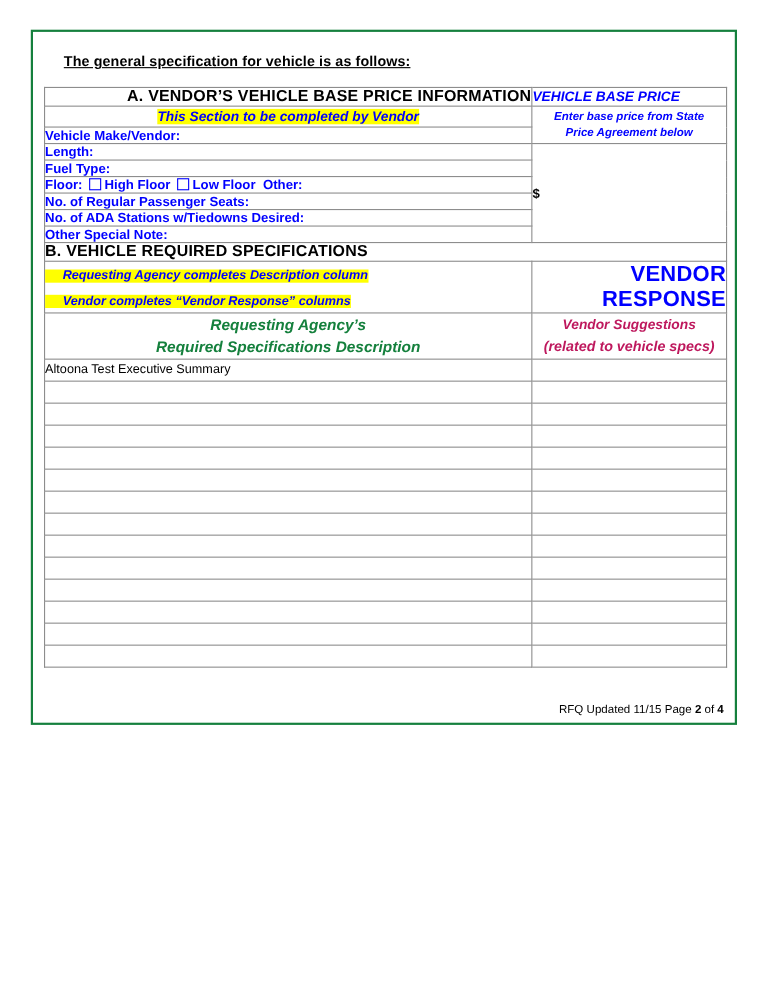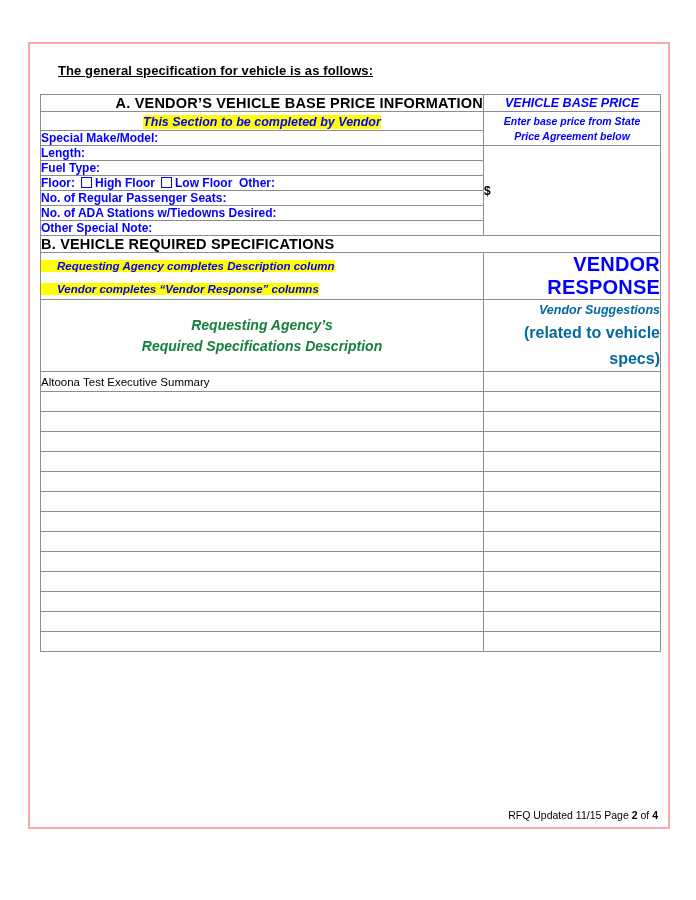--- a/index.html
+++ b/index.html
@@ -11,24 +11,24 @@
     width: 696px;
     height: 900px;
     font-family: "Liberation Sans", sans-serif;
     color: #000000;
     -webkit-font-smoothing: none;
   }
 
   .page {
     position: absolute;
     left: 28px;
-    top: 42px;
+    top: 27px;
     width: 642px;
-    height: 787px;
-    border: 2px solid #fca5a5;
+    height: 632px;
+    border: 2px solid #15803d;
     box-sizing: border-box;
     background: #ffffff;
   }
 
   .intro {
     position: absolute;
     left: 28px;
     top: 19px;
     font-size: 13px;
     font-weight: bold;
@@ -61,21 +61,20 @@
     color: #000000;
     text-align: right;
     letter-spacing: 0.2px;
     padding: 7px 4px;
   }
   .vbp-title {
     font-size: 12.5px;
     font-weight: bold;
     font-style: italic;
     color: #0000ff;
-    text-align: center;
     padding: 7px 4px;
   }
 
   .vendor-note {
     text-align: center;
     padding: 6px 4px;
   }
   .hl {
     background: #ffff00;
     color: #0000ff;
@@ -161,36 +160,37 @@
     font-size: 14px;
     font-weight: bold;
     font-style: italic;
     color: #15803d;
     text-align: center;
     line-height: 1.45;
     padding: 12px 4px;
   }
 
   .vendor-sugg {
-    text-align: right;
-    color: #0369a1;
+    text-align: center;
+    color: #be185d;
     padding: 10px 4px;
     line-height: 1.6;
     margin-top: 40px;
   }
   .vendor-sugg .vs-main {
     display: block;
     font-size: 12.5px;
     font-weight: bold;
     font-style: italic;
   }
   .vendor-sugg .vs-sub {
     display: block;
-    font-size: 16px;
-    font-weight: bold;
+    font-size: 13px;
+    font-weight: bold;
+    font-style: italic;
   }
 
   .row-desc {
     font-size: 11.5px;
     color: #000000;
     padding: 3px 0 3px 6px;
     height: 19px;
     margin-left: 32px;
   }
   .row-blank {
@@ -231,21 +231,21 @@
         <td class="vendor-note">
           <span class="hl">This Section to be completed by Vendor</span>
         </td>
         <td class="enter-price" rowspan="2">
           <span>Enter base price from State</span><br>
           <span>Price Agreement below</span>
         </td>
       </tr>
 
       <tr>
-        <td class="field-label">Special Make/Model:</td>
+        <td class="field-label">Vehicle Make/Vendor:</td>
       </tr>
 
       <tr>
         <td class="field-label">Length:</td>
         <td class="dollar-cell" rowspan="6">
           <span>$</span>
         </td>
       </tr>
 
       <tr>

